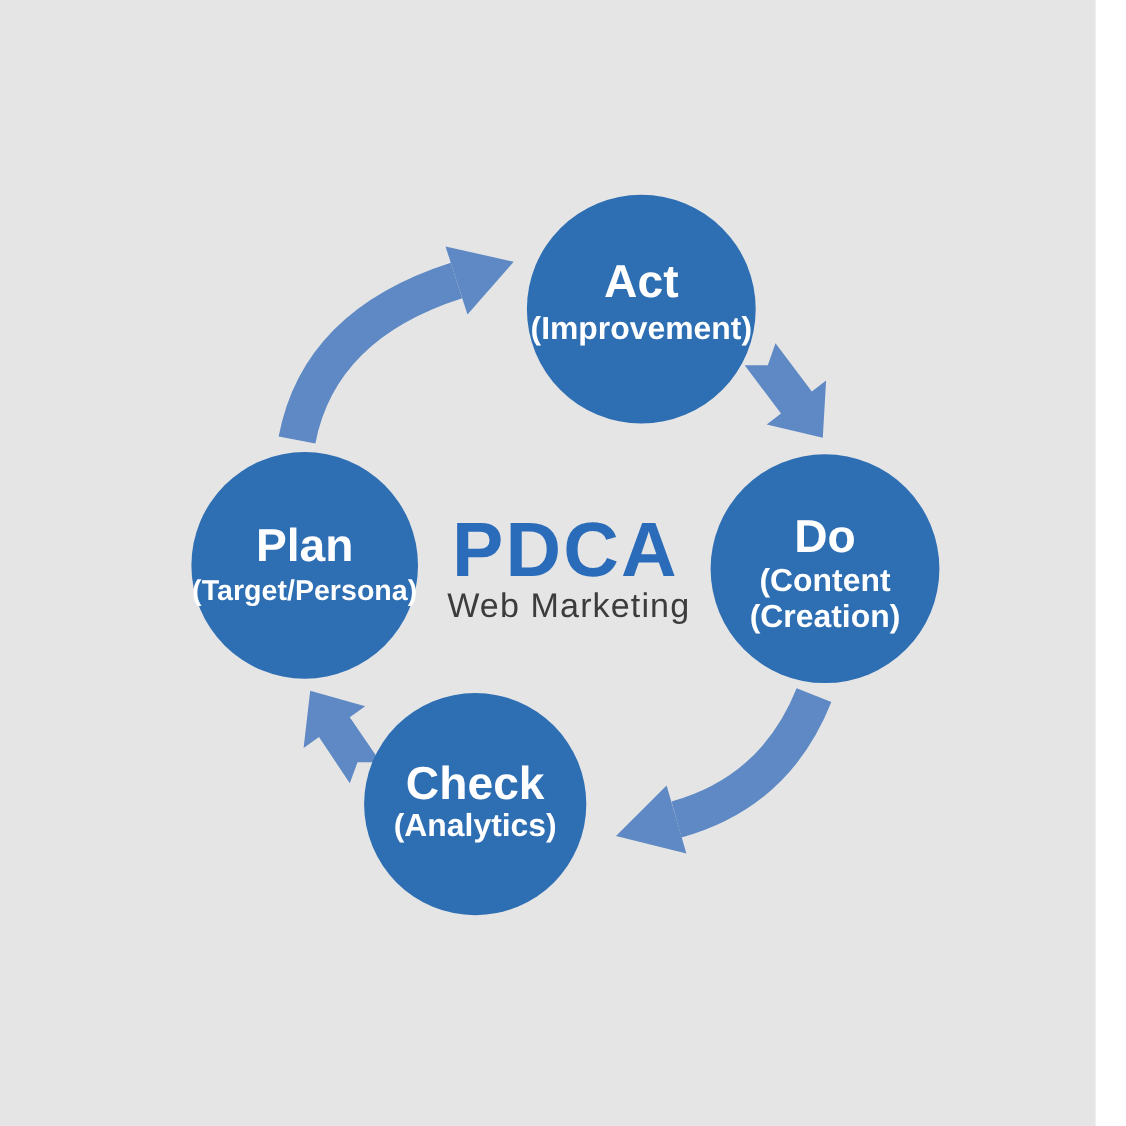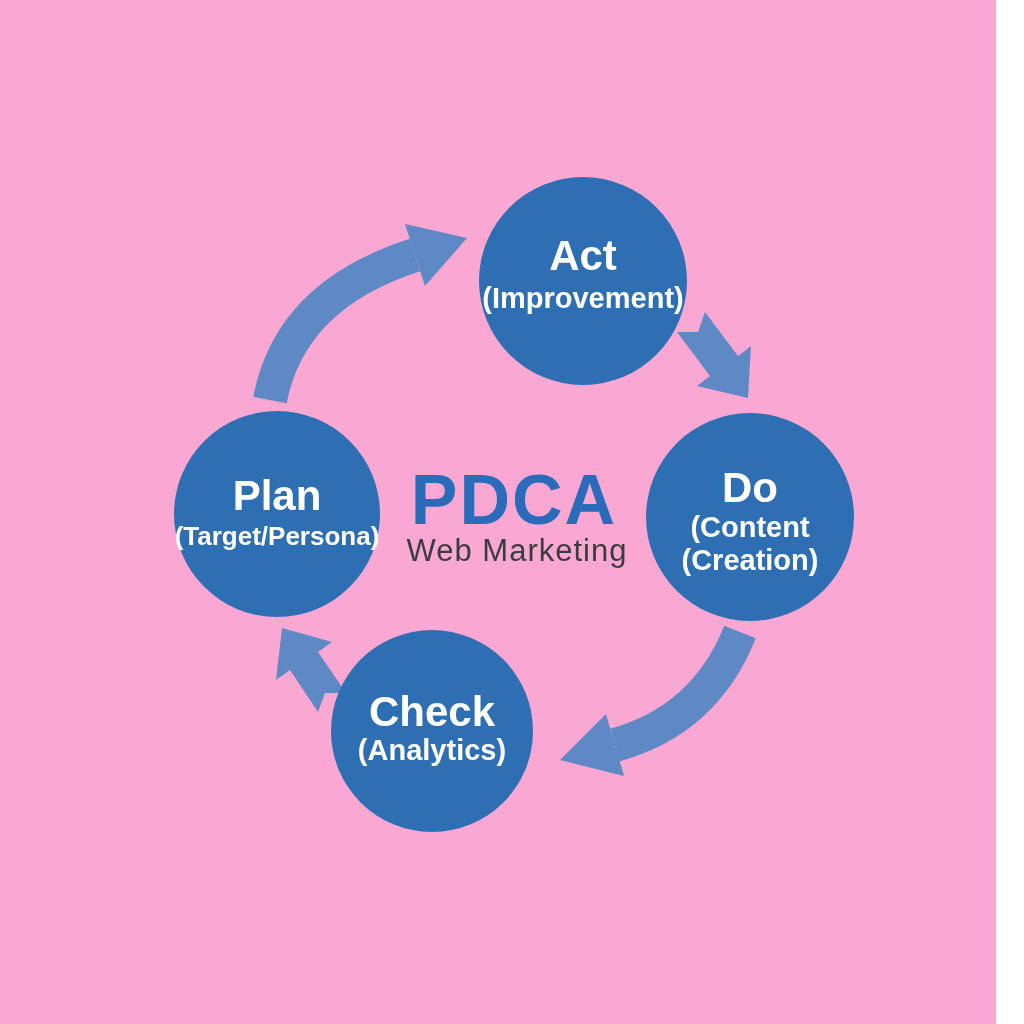--- a/index.html
+++ b/index.html
@@ -1,18 +1,18 @@
 <!DOCTYPE html>
 <html><head>
 <meta charset="utf-8">
 <style>
   html, body { margin: 0; padding: 0; }
   .canvas {
     width: 996px; height: 1024px;
-    background: #f9a8d4;
+    background: #e5e5e5;
     position: relative;
     font-family: "Liberation Sans", sans-serif;
   }
   svg text {
     font-family: "Liberation Sans", sans-serif;
     text-anchor: middle;
   }
   .node-title  { font-size: 42px; font-weight: bold; }
   .node-sub    { font-size: 29px; font-weight: bold; }
   .node-sub-sm { font-size: 26px; font-weight: bold; }

